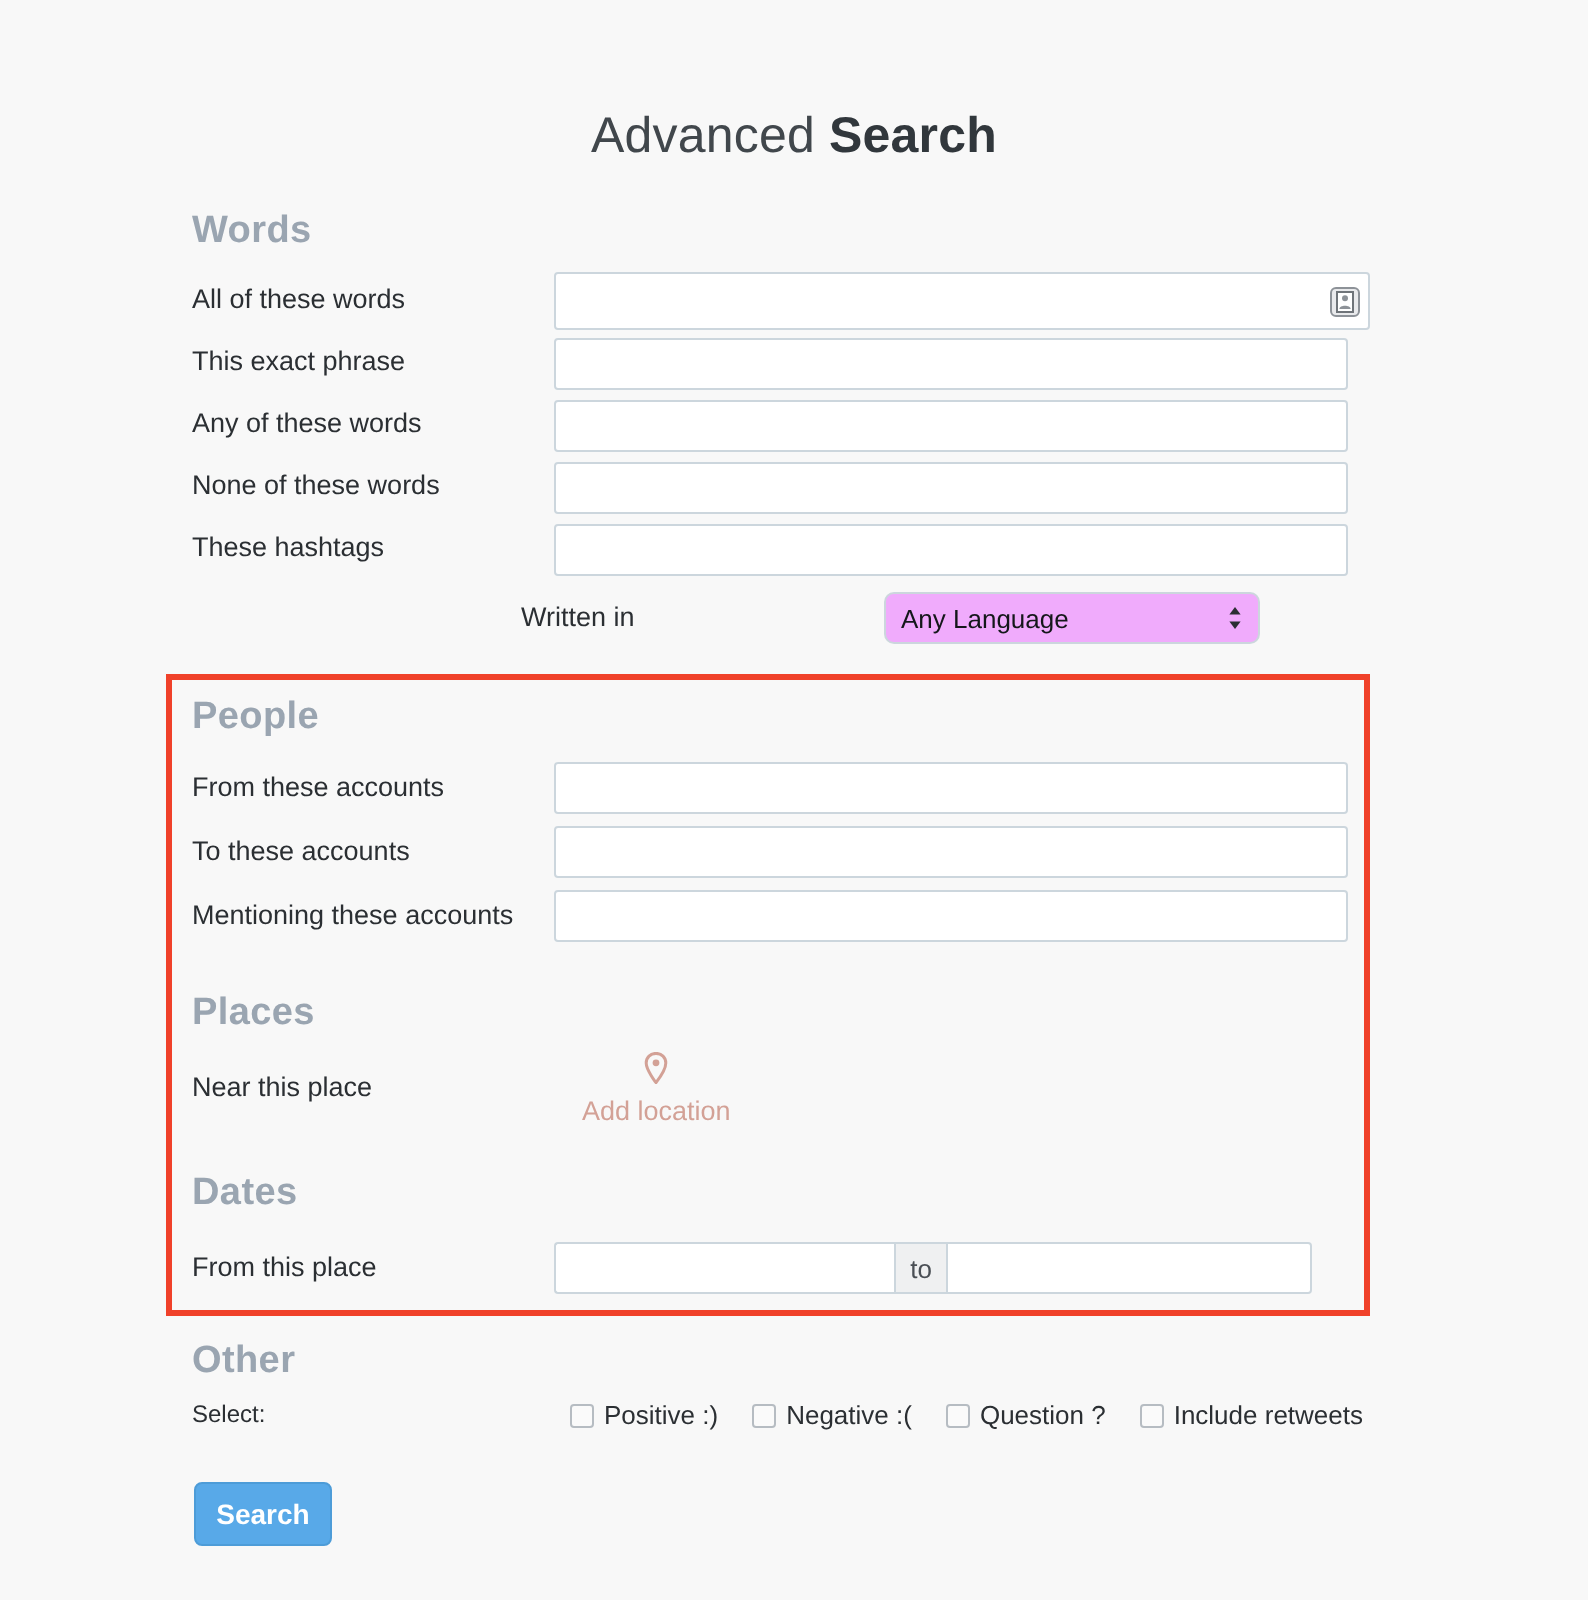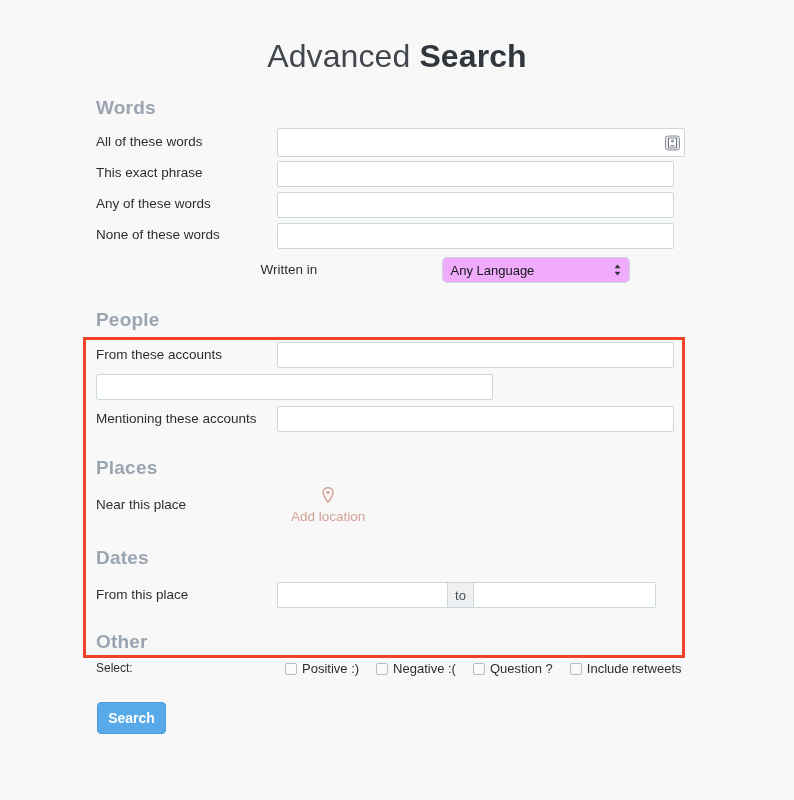--- a/index.html
+++ b/index.html
@@ -12,24 +12,24 @@
     background: #f8f8f8;
     font-family: "Liberation Sans", sans-serif;
     -webkit-font-smoothing: antialiased;
     overflow: hidden;
     position: relative;
   }
 
   
   .page-title {
     text-align: center;
-    font-size: 32px;
+    font-size: 25px;
     color: #3b4146;
     font-weight: 300;
-    padding-top: 38px;
+    padding-top: 54px;
     letter-spacing: 0.1px;
   }
   .page-title .light { font-weight: 400; color: #41474c; }
   .page-title .bold  { font-weight: 700; color: #31373c; }
 
   
   .form-wrap {
     position: relative;
     margin-top: 22px;
     padding-left: 96px;
@@ -265,20 +265,24 @@
   <div class="row">
     <div class="row-label">Any of these words</div>
     <input class="txt wide" type="text" placeholder="" style="">
   </div>
 
   <div class="row">
     <div class="row-label">None of these words</div>
     <input class="txt wide" type="text" placeholder="" style="">
   </div>
 
+  <div class="row">
+    <div class="row-label">These hashtags</div>
+    <input class="txt wide" type="text" placeholder="" style="">
+  </div>
 
   <div class="row" style="height:38px;justify-content:center;">
     <div class="row-label">Written in</div>
     <div class="sel">
       <span>Any Language</span>
       <span class="arrows">
         <svg width="7" height="12" viewBox="0 0 7 12" aria-hidden="true">
           <path d="M3.5 0.5 L6.3 4.2 L0.7 4.2 Z" fill="#2b2f33"></path>
           <path d="M3.5 11.5 L6.3 7.8 L0.7 7.8 Z" fill="#2b2f33"></path>
         </svg>
@@ -287,20 +291,21 @@
   </div>
 
   <div class="section-title people" style="margin-top:20px;">People</div>
 
   <div class="row" style="height:32px;">
     <div class="row-label">From these accounts</div>
     <input class="txt wide" type="text" placeholder="" style="">
   </div>
 
   <div class="row" style="height:32px;">
+    <div class="row-label">To these accounts</div>
     <input class="txt wide" type="text" placeholder="" style="">
   </div>
 
   <div class="row" style="height:32px;">
     <div class="row-label">Mentioning these accounts</div>
     <input class="txt wide" type="text" placeholder="" style="">
   </div>
 
   <div class="section-title places">Places</div>
 

